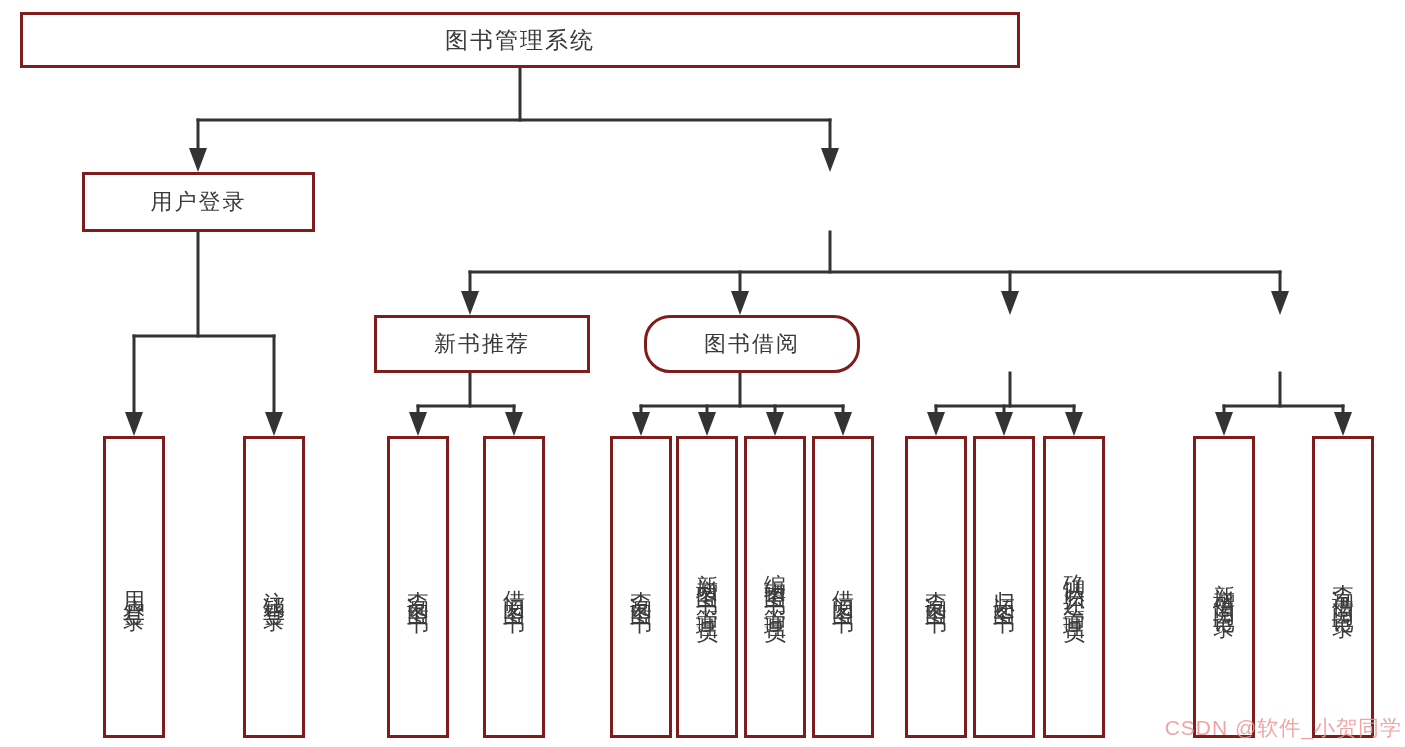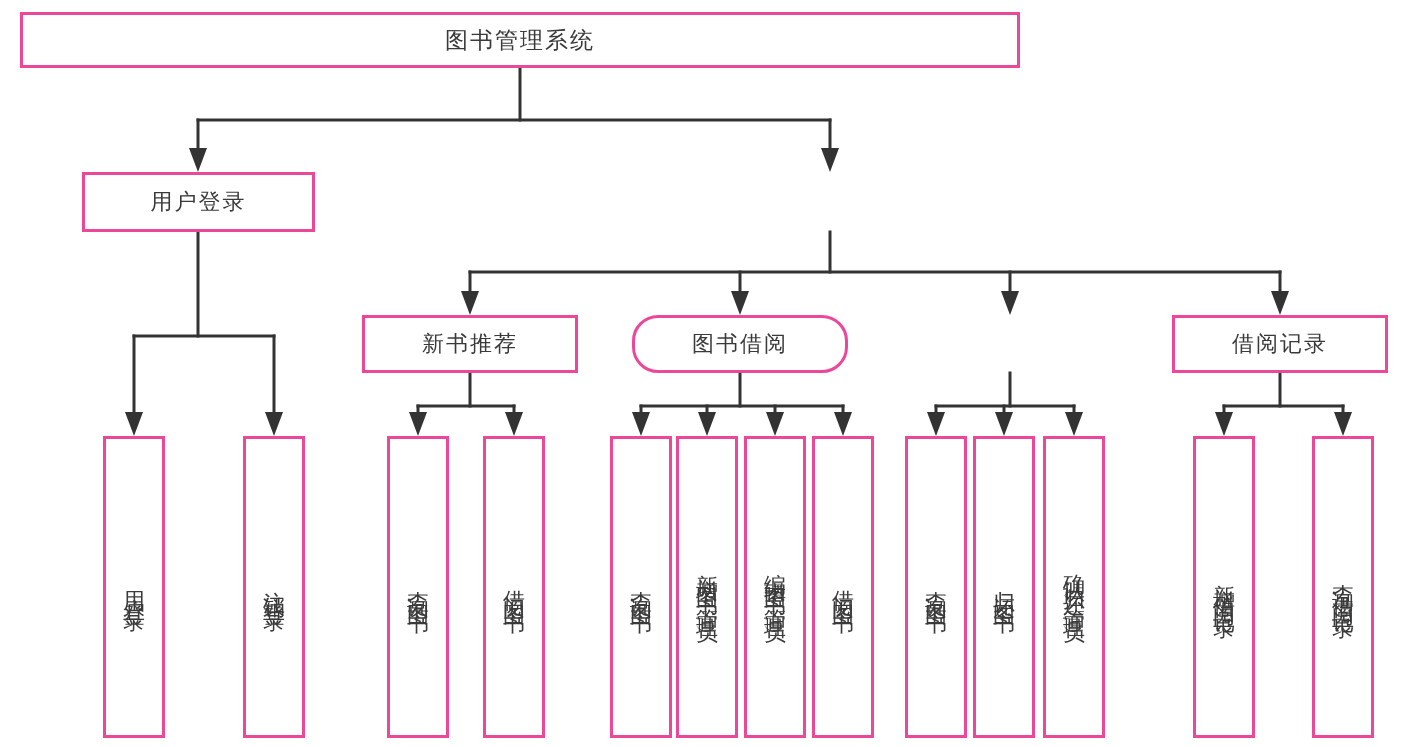--- a/index.html
+++ b/index.html
@@ -12,36 +12,36 @@
     overflow: hidden;
   }
   svg.connectors {
     position: absolute;
     left: 0; top: 0;
     width: 1405px; height: 747px;
   }
   .node {
     position: absolute;
     box-sizing: border-box;
-    border: 3px solid #ec4899;
+    border: 3px solid #7f1d1d;
     background: #ffffff;
     color: #3a3a3a;
     display: flex;
     align-items: center;
     justify-content: center;
     text-align: center;
     letter-spacing: 2px;
     font-size: 22px;
     line-height: 1;
     z-index: 2;
   }
   .node.root  { left: 20px;  top: 12px;  width: 1000px; height: 56px; font-size: 23px; }
   .node.lv2a  { left: 82px;  top: 172px; width: 233px;  height: 60px; }
   .node.lv2b  { left: 712px; top: 172px; width: 235px;  height: 60px; }
-  .node.lv3   { top: 315px;  width: 216px; height: 58px; }
+  .node.lv3   { top: 315px;  width: 216px; height: 58px; margin-left: 12px; }
   .node.lv3.p0 { left: 362px; }
   .node.lv3.p1 { left: 632px; border-radius: 26px; }
   .node.lv3.p2 { left: 902px; }
   .node.lv3.p3 { left: 1172px; }
   .node.leaf {
     top: 436px;
     width: 62px;
     height: 302px;
     writing-mode: vertical-rl;
     letter-spacing: 7px;
@@ -151,30 +151,30 @@
       <polygon points="1334,412 1352,412 1343,436" stroke="none"></polygon>
     </g>
   </svg>
 
   <div class="node root">图书管理系统</div>
 
   <div class="node lv2a">用户登录</div>
 
   <div class="node lv3 p0">新书推荐</div>
   <div class="node lv3 p1">图书借阅</div>
-  <div class="node lv3 p3">借阅记录</div>
 
   <div class="node leaf c0">用户登录</div>
   <div class="node leaf c1">注销登录</div>
   <div class="node leaf c2">查询图书</div>
   <div class="node leaf c3">借阅图书</div>
   <div class="node leaf c4">查询图书</div>
   <div class="node leaf c5">新增图书（管理员）</div>
   <div class="node leaf c6">编辑图书（管理员）</div>
   <div class="node leaf c7">借阅图书</div>
   <div class="node leaf c8">查询图书</div>
   <div class="node leaf c9">归还图书</div>
   <div class="node leaf c10">确认归还（管理员）</div>
   <div class="node leaf c11">新增借阅记录</div>
   <div class="node leaf c12">查询借阅记录</div>
 
+  <div class="watermark">CSDN @软件_小贺同学</div>
 
 </div>
 
 </body></html>

